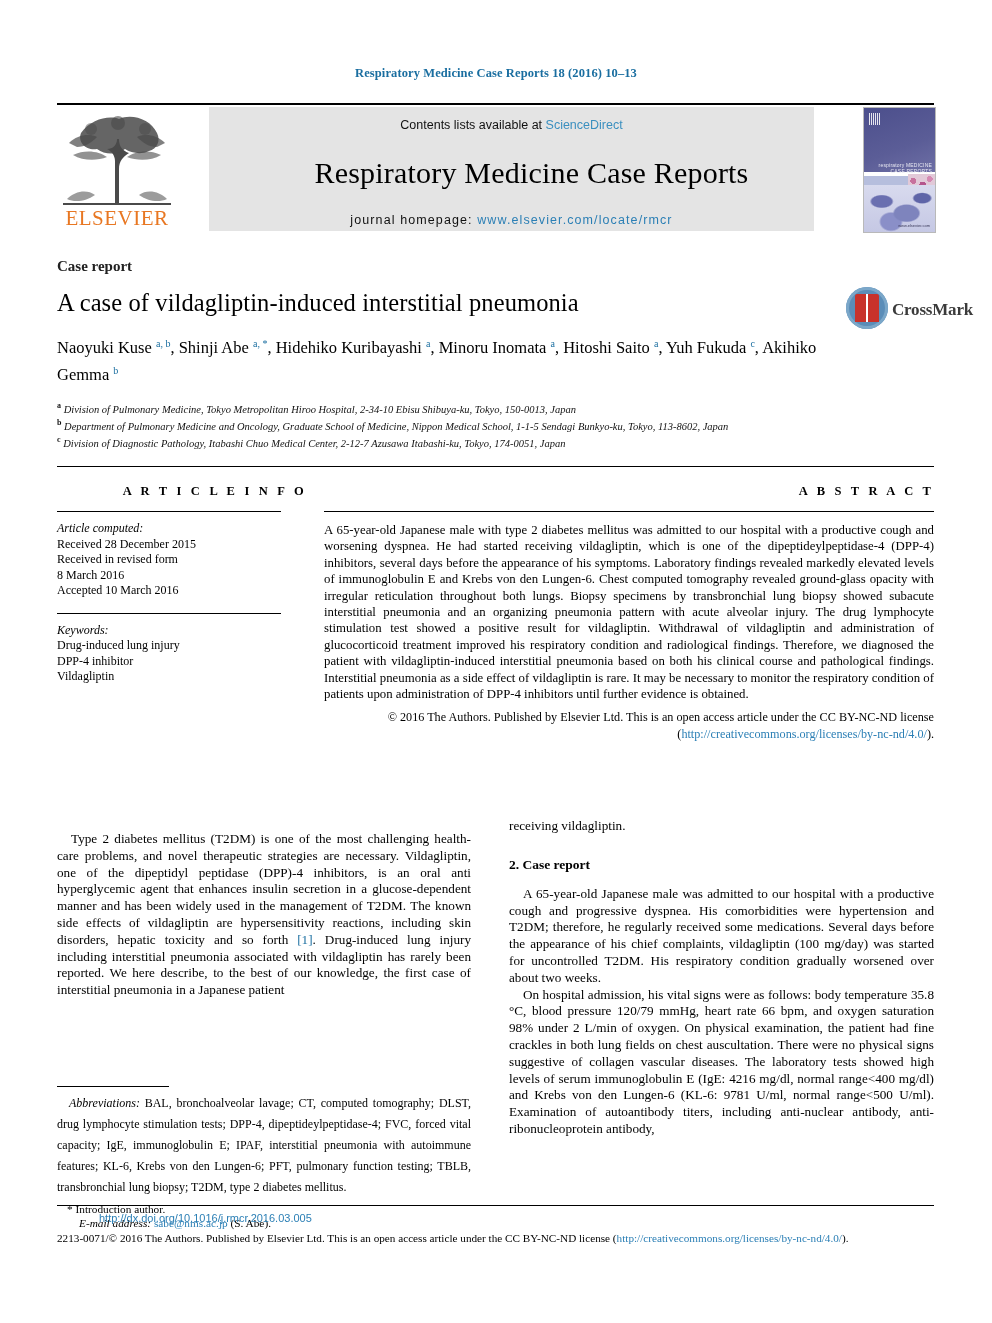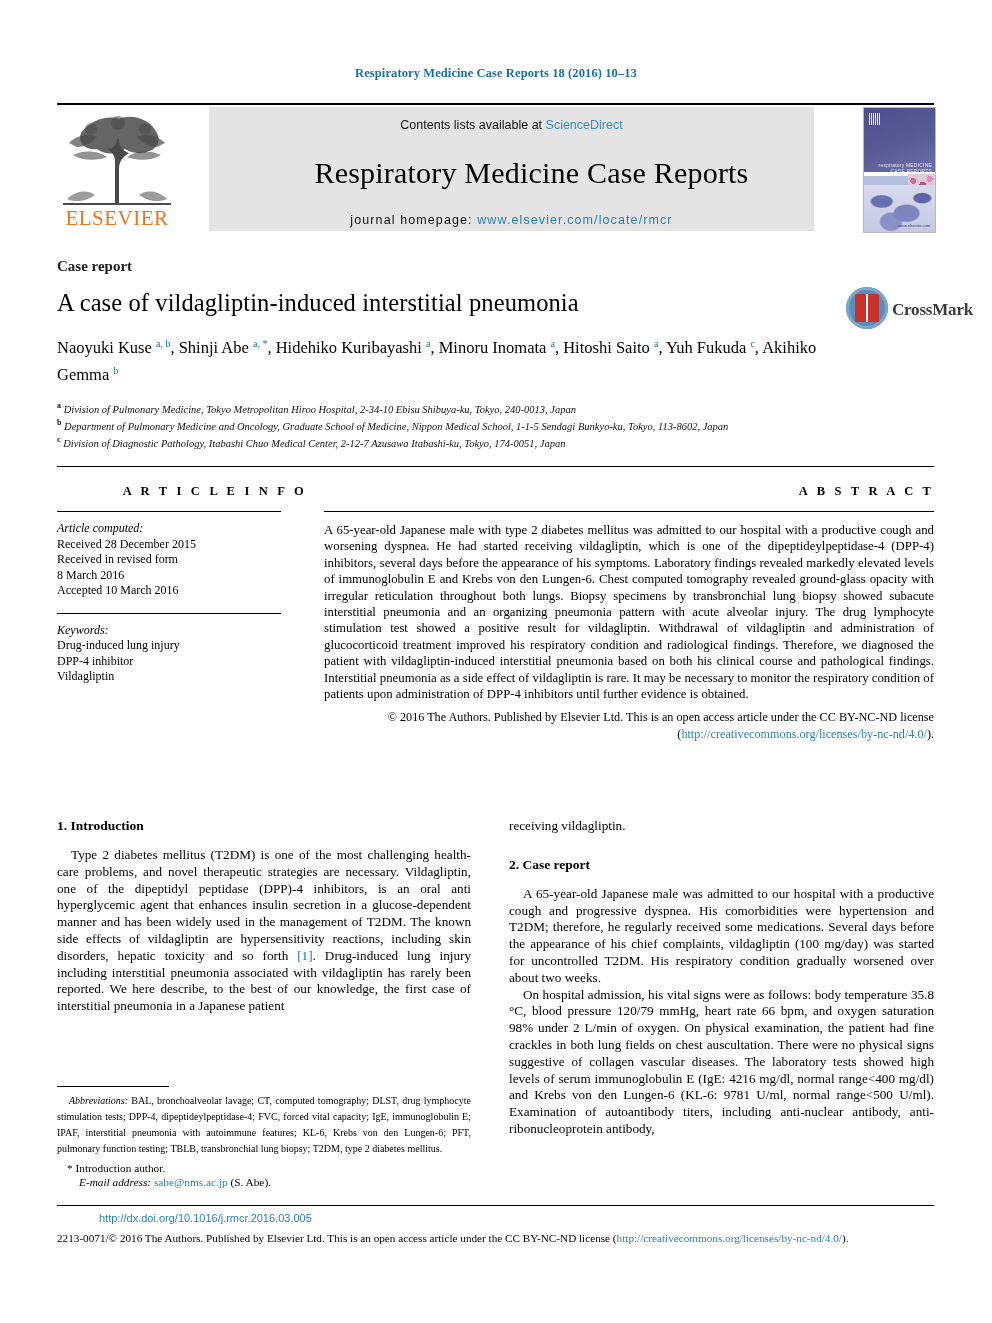--- a/index.html
+++ b/index.html
@@ -397,22 +397,22 @@
     width: 414px;
   }
   .fn-rule {
     width: 112px;
     height: 1px;
     background: #000;
     margin-bottom: 6px;
   }
   .fn-p {
     font-family: "Liberation Serif", serif;
-    font-size: 10px;
-    line-height: 16px;
+    font-size: 12px;
+    line-height: 21px;
     text-align: justify;
     text-indent: 12px;
     color: #000;
   }
   .fn-p .it { font-style: italic; }
   .fn-corr {
     margin-top: 4px;
     font-family: "Liberation Serif", serif;
     font-size: 11.3px;
     line-height: 14.6px;
@@ -520,21 +520,21 @@
         <div class="cm-inner"></div>
       </div>
       <div class="cm-text">CrossMark</div>
     </div>
 
     <div class="authors">
       <span><span>Naoyuki Kuse</span> <sup>a, b</sup><span>, </span></span><span><span>Shinji Abe</span> <sup>a, *</sup><span>, </span></span><span><span>Hidehiko Kuribayashi</span> <sup>a</sup><span>, </span></span><span><span>Minoru Inomata</span> <sup>a</sup><span>, </span></span><span><span>Hitoshi Saito</span> <sup>a</sup><span>, </span></span><span><span>Yuh Fukuda</span> <sup>c</sup><span>, </span></span><span><span>Akihiko Gemma</span> <sup>b</sup></span>
     </div>
 
     <div class="affiliations">
-      <div><sup>a</sup> <span>Division of Pulmonary Medicine, Tokyo Metropolitan Hiroo Hospital, 2-34-10 Ebisu Shibuya-ku, Tokyo, 240-0013, Japan</span></div>
+      <div><sup>a</sup> <span>Division of Pulmonary Medicine, Tokyo Metropolitan Hiroo Hospital, 2-34-10 Ebisu Shibuya-ku, Tokyo, 150-0013, Japan</span></div>
       <div><sup>b</sup> <span>Department of Pulmonary Medicine and Oncology, Graduate School of Medicine, Nippon Medical School, 1-1-5 Sendagi Bunkyo-ku, Tokyo, 113-8602, Japan</span></div>
       <div><sup>c</sup> <span>Division of Diagnostic Pathology, Itabashi Chuo Medical Center, 2-12-7 Azusawa Itabashi-ku, Tokyo, 174-0051, Japan</span></div>
     </div>
   </div>
 
   <div class="info-rule-top"></div>
 
   <div class="info-col">
     <div class="col-heading">A R T I C L E   I N F O</div>
     <div class="thin-rule short"></div>
@@ -558,21 +558,20 @@
     <div class="col-heading">A B S T R A C T</div>
     <div class="thin-rule"></div>
     <div class="abstract-body">A 65-year-old Japanese male with type 2 diabetes mellitus was admitted to our hospital with a productive cough and worsening dyspnea. He had started receiving vildagliptin, which is one of the dipeptideylpeptidase-4 (DPP-4) inhibitors, several days before the appearance of his symptoms. Laboratory findings revealed markedly elevated levels of immunoglobulin E and Krebs von den Lungen-6. Chest computed tomography revealed ground-glass opacity with irregular reticulation throughout both lungs. Biopsy specimens by transbronchial lung biopsy showed subacute interstitial pneumonia and an organizing pneumonia pattern with acute alveolar injury. The drug lymphocyte stimulation test showed a positive result for vildagliptin. Withdrawal of vildagliptin and administration of glucocorticoid treatment improved his respiratory condition and radiological findings. Therefore, we diagnosed the patient with vildagliptin-induced interstitial pneumonia based on both his clinical course and pathological findings. Interstitial pneumonia as a side effect of vildagliptin is rare. It may be necessary to monitor the respiratory condition of patients upon administration of DPP-4 inhibitors until further evidence is obtained.</div>
     <div class="abstract-copy">
       <span>© 2016 The Authors. Published by Elsevier Ltd. This is an open access article under the CC BY-NC-ND license (</span><span class="lic-link">http://creativecommons.org/licenses/by-nc-nd/4.0/</span><span>).</span>
     </div>
   </div>
 
   <div class="body-wrap">
     <div class="col-left">
-      <div class="sec-head">1. Introduction</div>
       <div class="body-p">
         <span>Type 2 diabetes mellitus (T2DM) is one of the most challenging health-care problems, and novel therapeutic strategies are necessary. Vildagliptin, one of the dipeptidyl peptidase (DPP)-4 inhibitors, is an oral anti hyperglycemic agent that enhances insulin secretion in a glucose-dependent manner and has been widely used in the management of T2DM. The known side effects of vildagliptin are hypersensitivity reactions, including skin disorders, hepatic toxicity and so forth </span><span class="ref-link">[1]</span><span>. Drug-induced lung injury including interstitial pneumonia associated with vildagliptin has rarely been reported. We here describe, to the best of our knowledge, the first case of interstitial pneumonia in a Japanese patient</span>
       </div>
     </div>
 
     <div class="col-right">
       <div class="body-p noindent tight">receiving vildagliptin.</div>
       <div class="sec-head spaced">2. Case report</div>
       <div class="body-p">A 65-year-old Japanese male was admitted to our hospital with a productive cough and progressive dyspnea. His comorbidities were hypertension and T2DM; therefore, he regularly received some medications. Several days before the appearance of his chief complaints, vildagliptin (100 mg/day) was started for uncontrolled T2DM. His respiratory condition gradually worsened over about two weeks.</div>
       <div class="body-p tight">On hospital admission, his vital signs were as follows: body temperature 35.8 °C, blood pressure 120/79 mmHg, heart rate 66 bpm, and oxygen saturation 98% under 2 L/min of oxygen. On physical examination, the patient had fine crackles in both lung fields on chest auscultation. There were no physical signs suggestive of collagen vascular diseases. The laboratory tests showed high levels of serum immunoglobulin E (IgE: 4216 mg/dl, normal range&lt;400 mg/dl) and Krebs von den Lungen-6 (KL-6: 9781 U/ml, normal range&lt;500 U/ml). Examination of autoantibody titers, including anti-nuclear antibody, anti-ribonucleoprotein antibody,</div>

